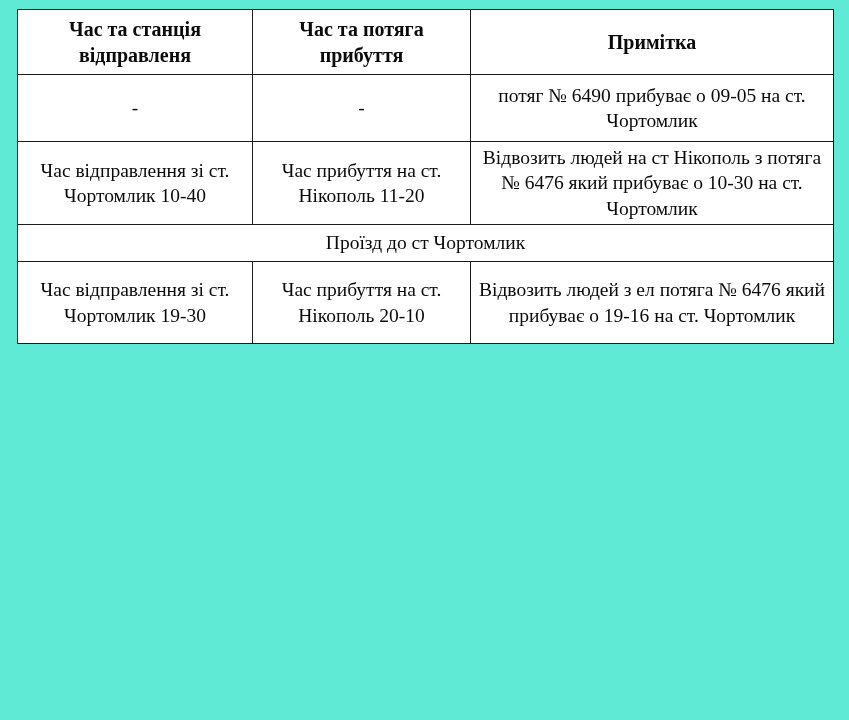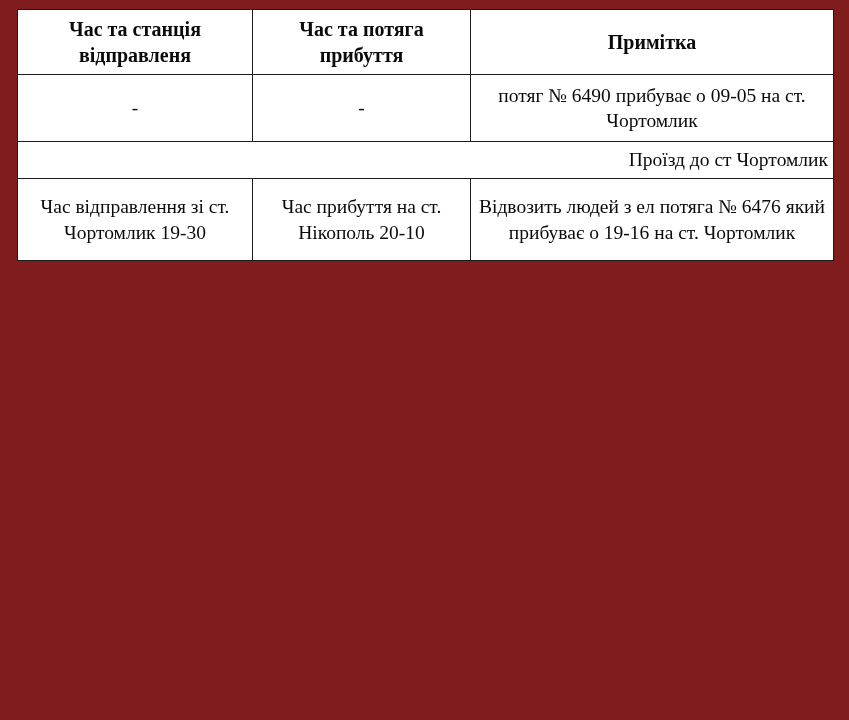--- a/index.html
+++ b/index.html
@@ -12,21 +12,21 @@
     width: 849px;
     height: 720px;
     overflow: hidden;
     font-family: "Liberation Serif", "DejaVu Serif", serif;
     color: #000000;
   }
   .page {
     position: relative;
     width: 849px;
     height: 720px;
-    background: #7f1d1d;
+    background: #5eead4;
     box-sizing: border-box;
   }
   .schedule-table {
     position: absolute;
     left: 17px;
     top: 9px;
     width: 816px;
     border-collapse: collapse;
     table-layout: fixed;
     background: #ffffff;
@@ -52,21 +52,20 @@
     font-size: 20px;
     height: 56px;
     padding: 4px 6px;
   }
   .row-h2 td { height: 60px; }
   .row-h3 td { height: 75px; }
   .row-merged td {
     height: 32px;
     padding-top: 2px;
     padding-bottom: 2px;
-    text-align: right;
   }
   .dash {
     font-size: 19px;
     letter-spacing: 0;
   }
 </style>
 </head>
 <body>
 
 <div class="page">
@@ -82,20 +81,25 @@
         <th>Час та потяга прибуття</th>
         <th>Примітка</th>
       </tr>
     </thead>
     <tbody id="table-body">
         <tr class="row-h2">
           <td class="dash">-</td>
           <td class="dash">-</td>
           <td>потяг № 6490 прибуває о 09-05 на ст. Чортомлик</td>
         </tr>
+        <tr class="row-h3">
+          <td>Час відправлення зі ст. Чортомлик 10-40</td>
+          <td>Час прибуття на  ст. Нікополь  11-20</td>
+          <td>Відвозить людей  на ст Нікополь з потяга № 6476 який прибуває о 10-30 на ст. Чортомлик</td>
+        </tr>
         <tr class="row-merged">
           <td colspan="3">Проїзд до ст  Чортомлик</td>
         </tr>
         <tr class="row-h3">
           <td>Час відправлення зі ст. Чортомлик 19-30</td>
           <td>Час прибуття на  ст. Нікополь  20-10</td>
           <td>Відвозить людей  з  ел потяга № 6476 який прибуває о 19-16 на ст. Чортомлик</td>
         </tr>
       </tbody>
   </table>

